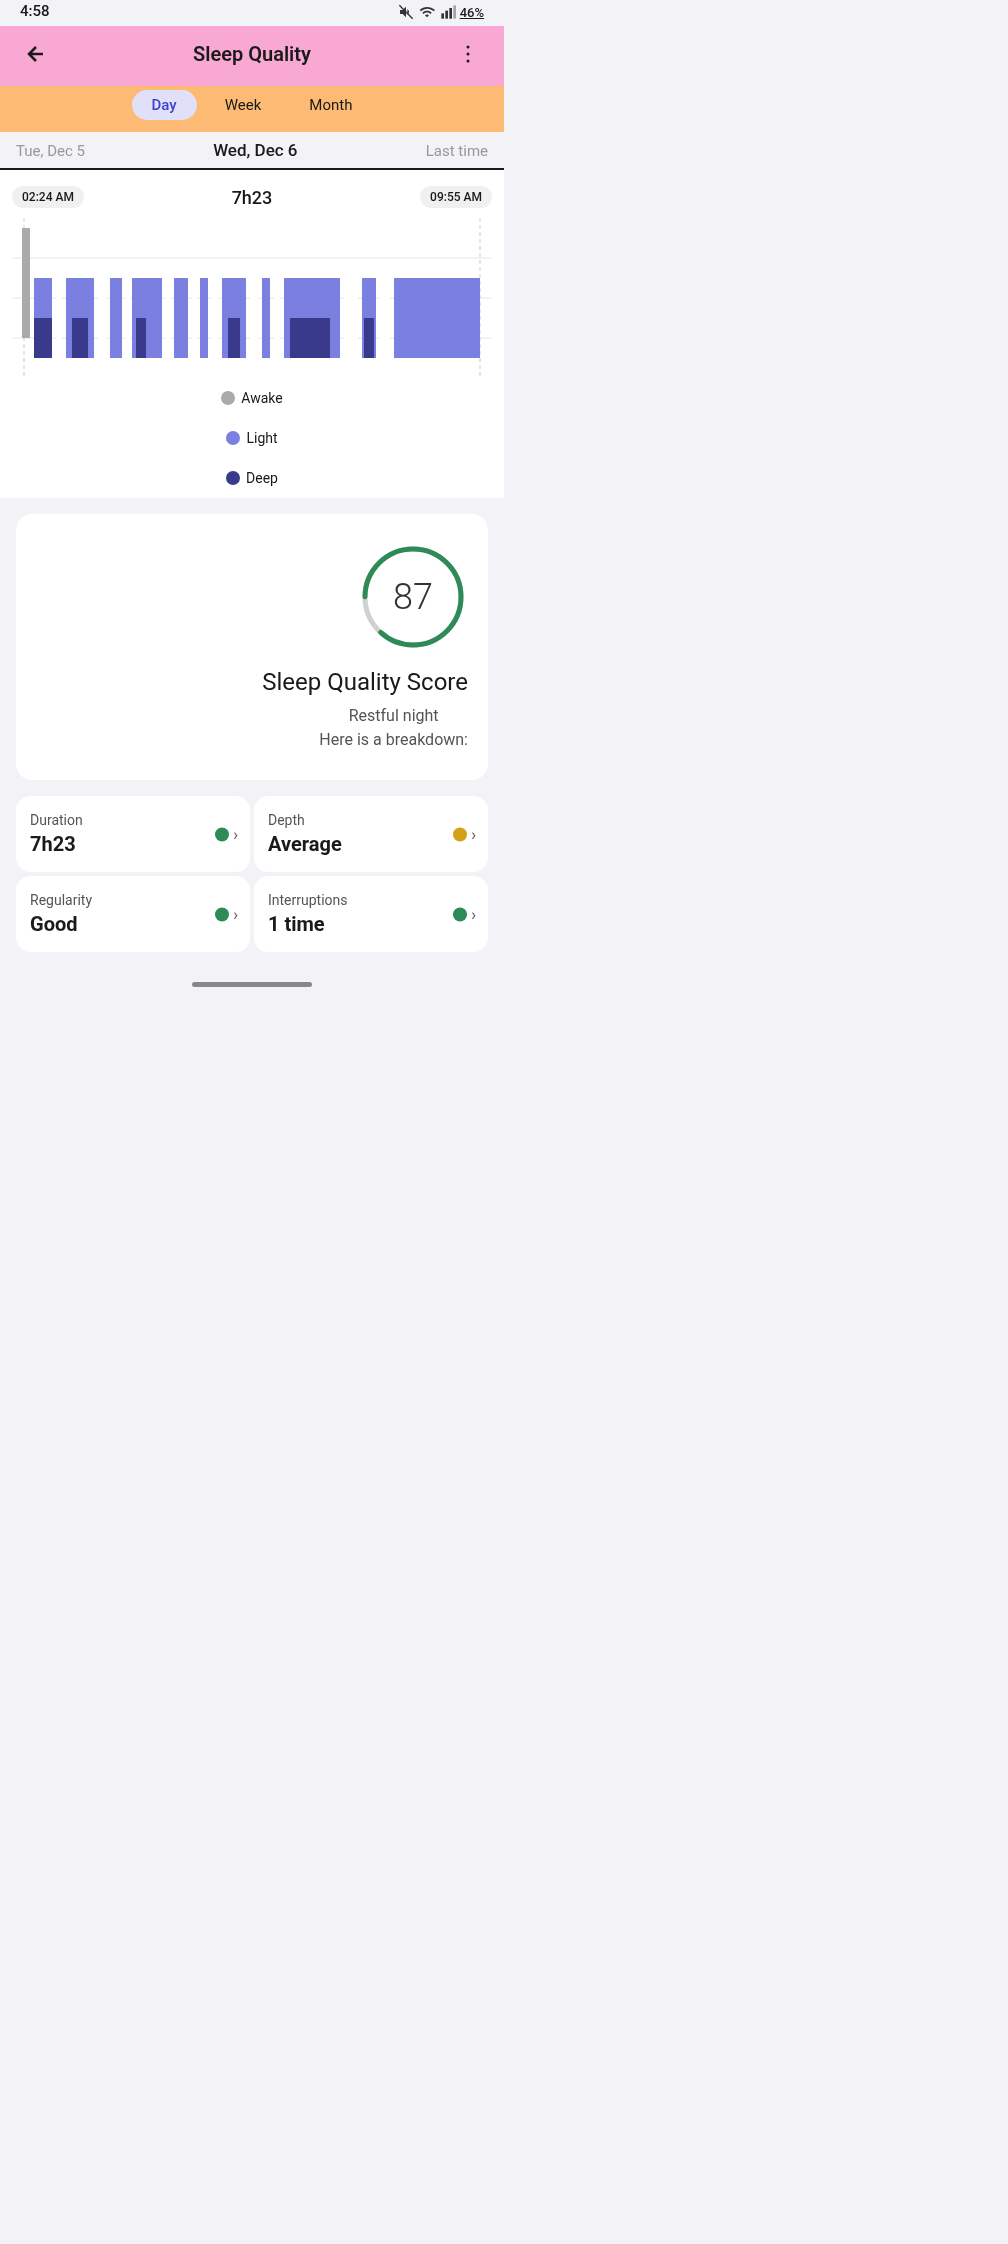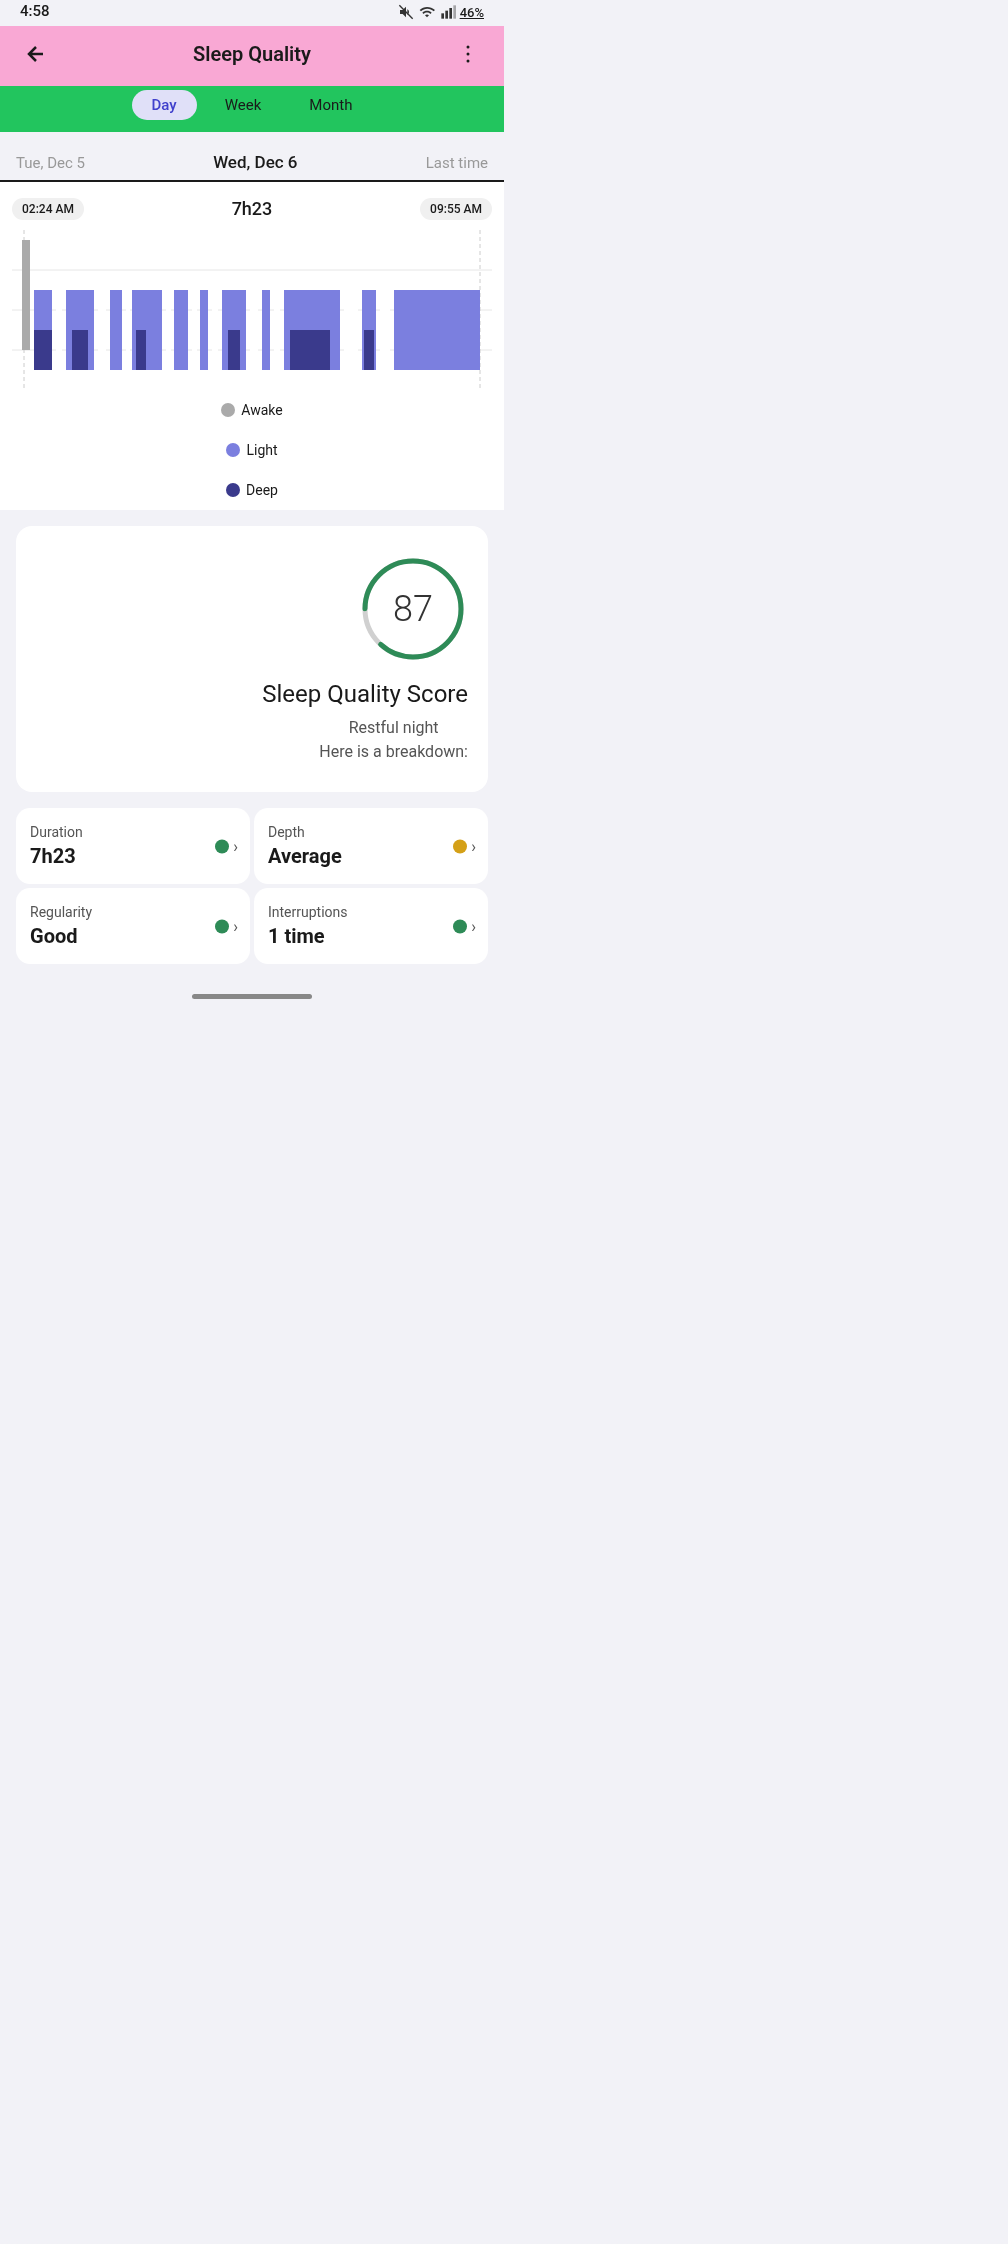--- a/index.html
+++ b/index.html
@@ -57,21 +57,21 @@
       border-radius: 50%;
     }
 
     
     .tab-row {
       display: flex;
       justify-content: center;
       align-items: center;
       gap: 8px;
       padding: 4px 16px 12px;
-      background: #22c55e;
+      background: #fdba74;
     }
     .tab-item {
       padding: 6px 20px;
       border-radius: 20px;
       font-size: 15px;
       cursor: pointer;
       font-weight: 400;
     }
     .tab-item.active {
       background: #e0e0f8;
@@ -86,38 +86,38 @@
       justify-content: space-between;
       padding: 8px 16px 0;
       background: #f2f2f7;
       border-bottom: 2px solid #1a1a1a;
     }
     .date-nav-item {
       font-size: 15px;
       color: #999;
       padding-bottom: 8px;
       cursor: pointer;
-      margin-top: 12px;
     }
     .date-nav-item.active {
       color: #1a1a1a;
       font-size: 17px;
       font-weight: 500;
       border-bottom: 2px solid #1a1a1a;
       margin-bottom: -2px;
     }
 
     
     .chart-area {
       background: #fff;
       padding: 16px 12px 8px;
     }
     .chart-time-row {
       display: flex;
       justify-content: space-between;
+      align-items: center;
       margin-bottom: 10px;
     }
     .chart-time-pill {
       background: #f0f0f0;
       border-radius: 12px;
       padding: 4px 10px;
       font-size: 12px;
       font-weight: 500;
     }
     .chart-duration {

